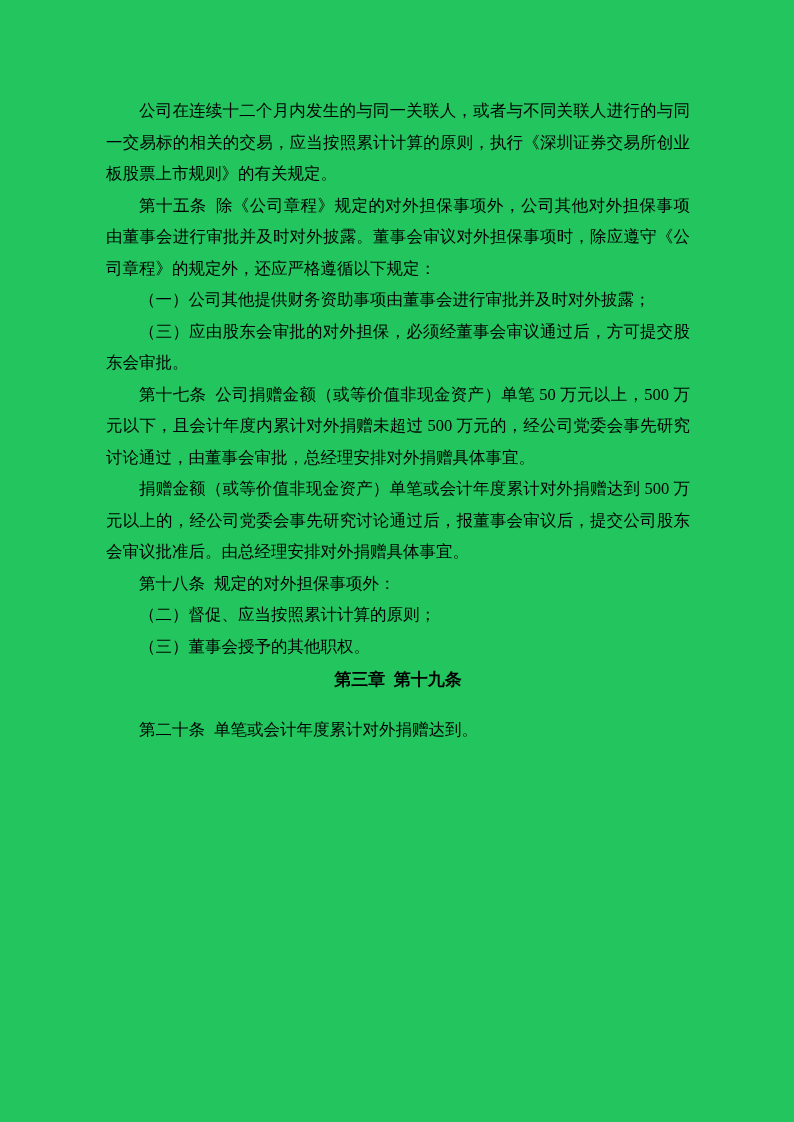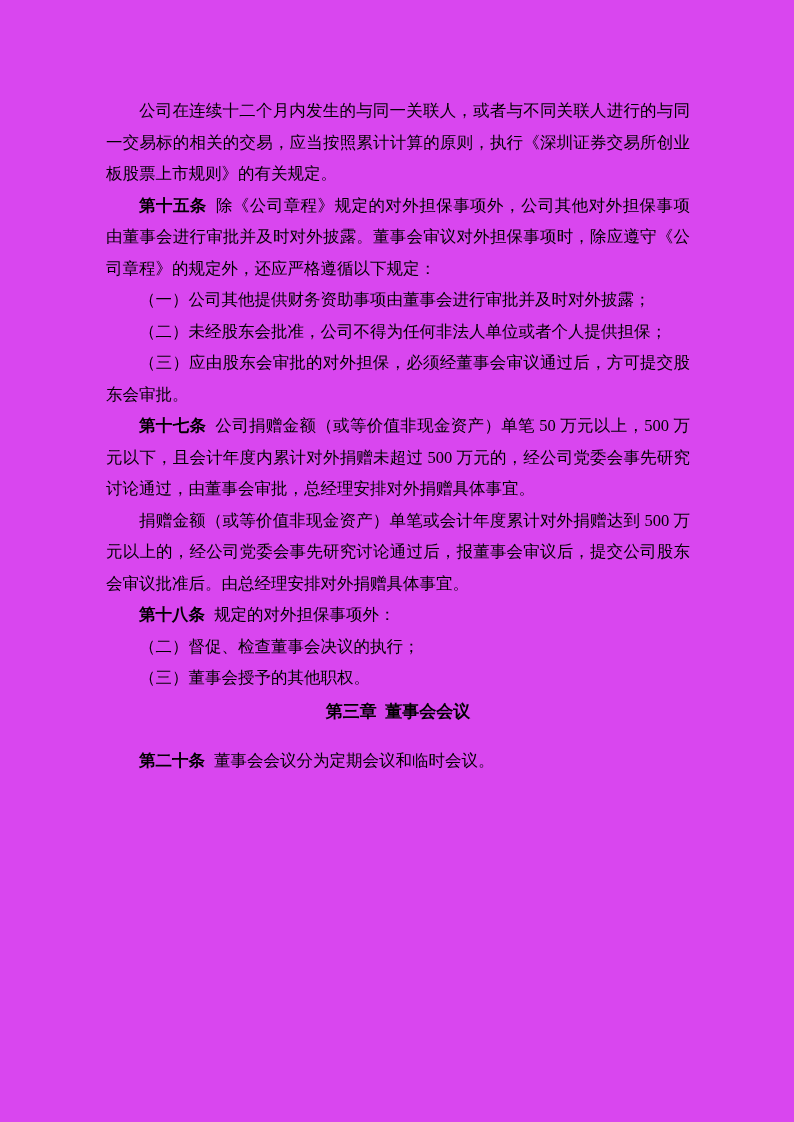--- a/index.html
+++ b/index.html
@@ -6,36 +6,36 @@
     margin: 0;
     padding: 0;
     background: #ffffff;
   }
   .page {
     position: relative;
     box-sizing: border-box;
     width: 794px;
     height: 1122px;
     margin: 0;
-    background: #d946ef;
+    background: #22c55e;
     padding: 95px 104px 0 106px;
     font-family: "Liberation Serif", "DejaVu Serif", serif;
     font-size: 16.5px;
     line-height: 31.5px;
     color: #000000;
     text-align: justify;
     overflow: hidden;
   }
   .para {
     margin: 0;
     padding: 0;
     text-indent: 2em;
   }
   .lead {
-    font-weight: bold;
+    font-weight: normal;
     margin-right: 0.55em;
   }
   .chapter {
     margin: 2px 0 18px 0;
     padding: 0;
     font-size: 17px;
     font-weight: bold;
     line-height: 31.5px;
     text-align: center;
     text-indent: 0;
@@ -45,35 +45,34 @@
 <body>
 
 <div class="page">
 
   <p class="para"><span>公司在连续十二个月内发生的与同一关联人，或者与不同关联人进行的与同一交易标的相关的交易，应当按照累计计算的原则，执行《深圳证券交易所创业板股票上市规则》的有关规定。</span></p>
 
   <p class="para"><b class="lead">第十五条</b><span>除《公司章程》规定的对外担保事项外，公司其他对外担保事项由董事会进行审批并及时对外披露。董事会审议对外担保事项时，除应遵守《公司章程》的规定外，还应严格遵循以下规定：</span></p>
 
   <p class="para"><span>（一）公司其他提供财务资助事项由董事会进行审批并及时对外披露；</span></p>
 
-  <p class="para"><span>（二）未经股东会批准，公司不得为任何非法人单位或者个人提供担保；</span></p>
 
   <p class="para"><span>（三）应由股东会审批的对外担保，必须经董事会审议通过后，方可提交股东会审批。</span></p>
 
 
   <p class="para"><b class="lead">第十七条</b><span>公司捐赠金额（或等价值非现金资产）单笔 50 万元以上，500 万元以下，且会计年度内累计对外捐赠未超过 500 万元的，经公司党委会事先研究讨论通过，由董事会审批，总经理安排对外捐赠具体事宜。</span></p>
 
   <p class="para"><span>捐赠金额（或等价值非现金资产）单笔或会计年度累计对外捐赠达到 500 万元以上的，经公司党委会事先研究讨论通过后，报董事会审议后，提交公司股东会审议批准后。由总经理安排对外捐赠具体事宜。</span></p>
 
   <p class="para"><b class="lead">第十八条</b><span>规定的对外担保事项外：</span></p>
 
 
-  <p class="para"><span>（二）督促、检查董事会决议的执行；</span></p>
+  <p class="para"><span>（二）督促、应当按照累计计算的原则；</span></p>
 
   <p class="para"><span>（三）董事会授予的其他职权。</span></p>
 
 
 
-  <h2 class="chapter">第三章 董事会会议</h2>
+  <h2 class="chapter">第三章 第十九条</h2>
 
-  <p class="para"><b class="lead">第二十条</b><span>董事会会议分为定期会议和临时会议。</span></p>
+  <p class="para"><b class="lead">第二十条</b><span>单笔或会计年度累计对外捐赠达到。</span></p>
 
 </div>
 
 </body></html>

